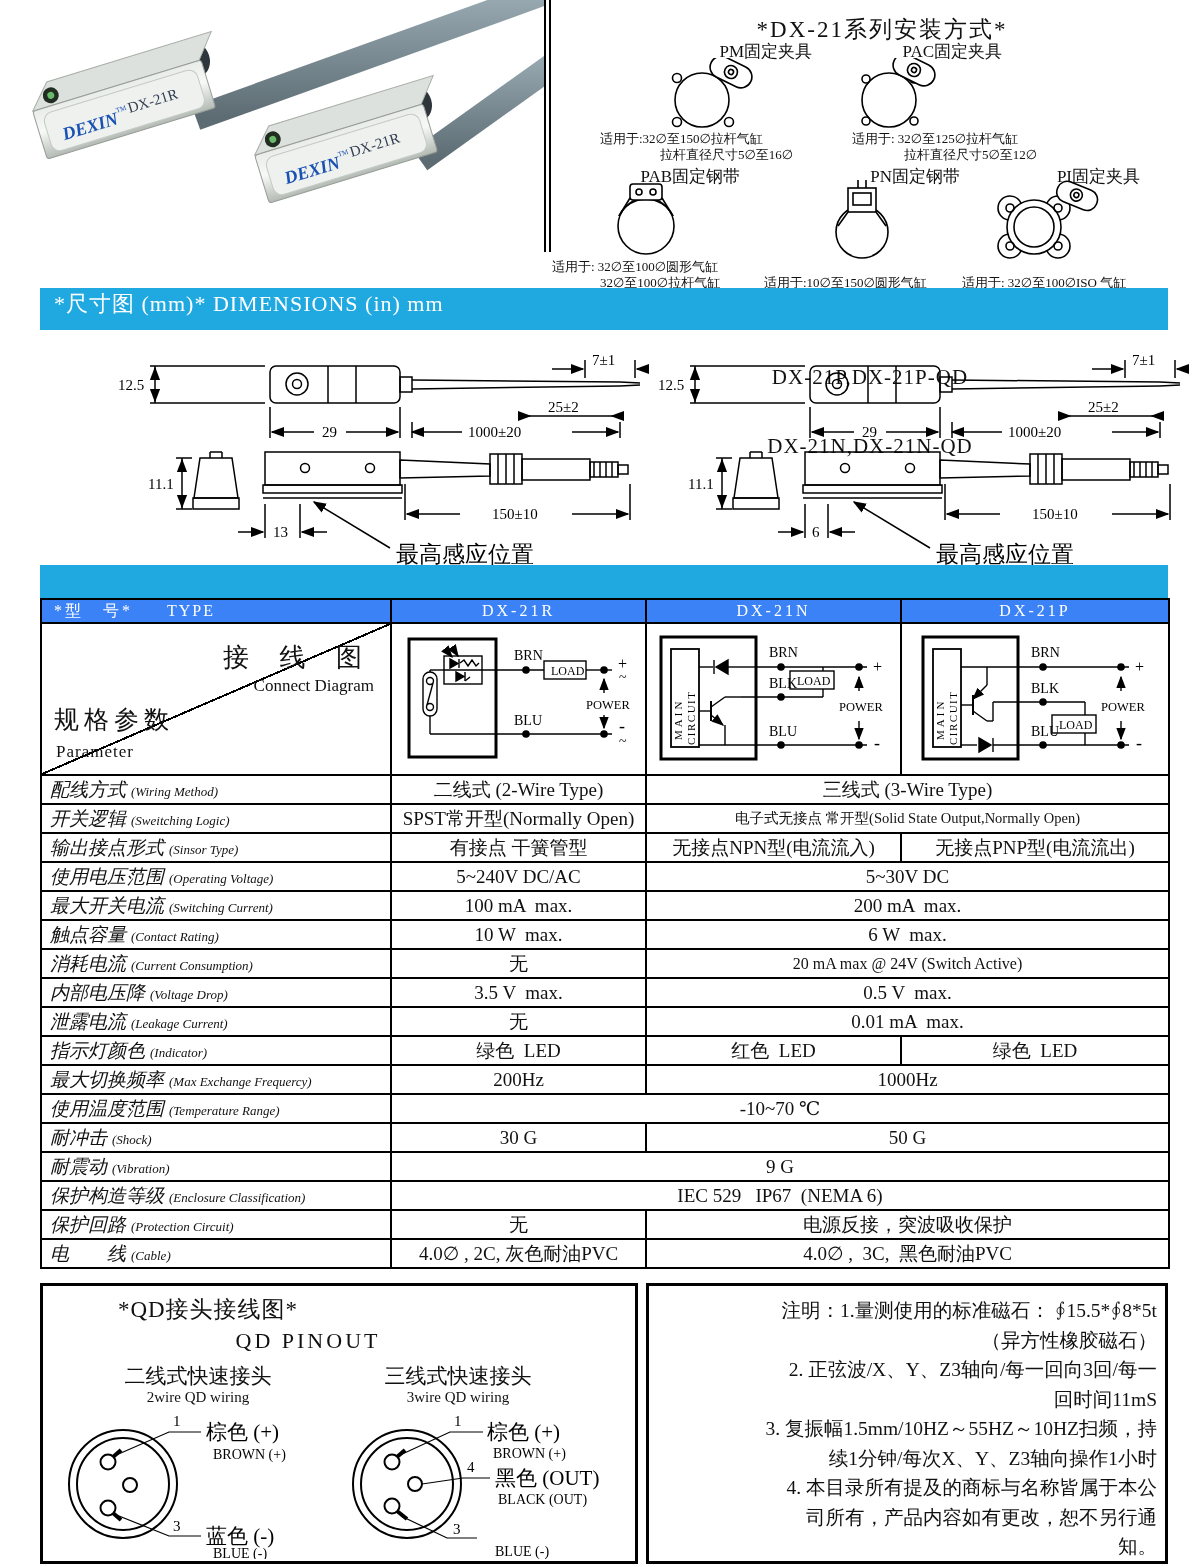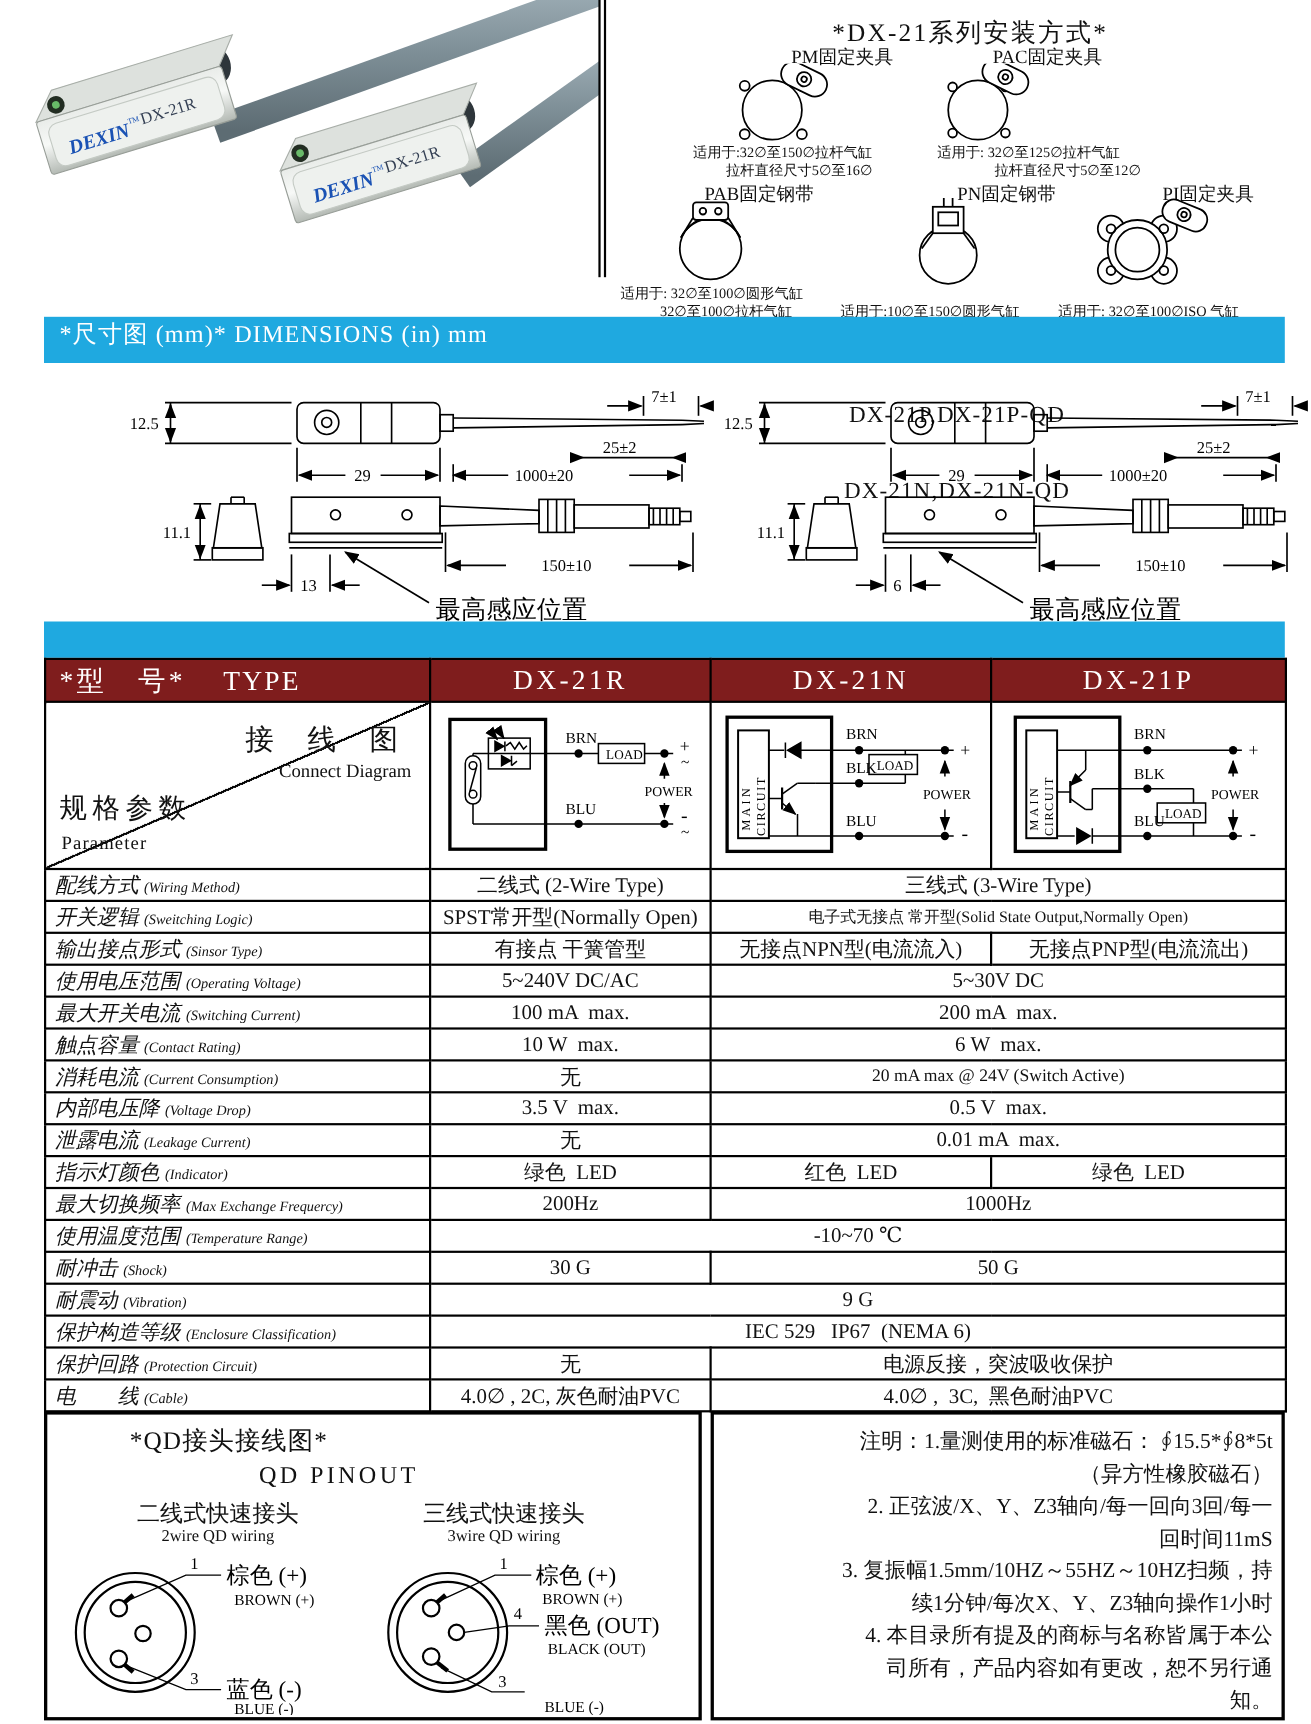--- a/index.html
+++ b/index.html
@@ -46,22 +46,22 @@
   
   table.spec {
     position:absolute; left:40px; top:598px; width:1128px;
     border-collapse:collapse; table-layout:fixed;
     border:2px solid #000;
   }
   table.spec col.c0{width:350px;} table.spec col.c1{width:255px;}
   table.spec col.c2{width:255px;} table.spec col.c3{width:268px;}
   table.spec th, table.spec td { border:2px solid #000; }
   tr.thead th {
-    height:39px; background:#7f1d1d; color:#fff; font-weight:normal;
-    font-size:25px; letter-spacing:3px; white-space:pre;
+    height:24px; background:#3b82f6; color:#fff; font-weight:normal;
+    font-size:16px; letter-spacing:3px; white-space:pre;
   }
   tr.thead th.tl { text-align:left; padding-left:12px; }
   tr.thead th.tl .en { margin-left:34px; letter-spacing:2px; }
   tr.diag td { height:152px; padding:0; vertical-align:middle; text-align:center; }
   td.diaglbl {
     position:relative;
     background:linear-gradient(to bottom right,
       transparent calc(50% - 1px), #000 calc(50% - 1px),
       #000 calc(50% + 1px), transparent calc(50% + 1px));
   }
@@ -173,21 +173,21 @@
         <circle cx="32" cy="63" r="4"></circle>
           <circle cx="80" cy="63" r="4"></circle>
         <g transform="rotate(26 80 12)">
           <rect x="58" y="1" width="44" height="22" rx="11" fill="#fff"></rect>
           <circle cx="80" cy="12" r="6.5"></circle>
             <circle cx="80" cy="12" r="2.5"></circle>
         </g>
       </g>
     </svg>
 
-    <div class="cap" style="left:78px;  top:128px">适用于:32∅至150∅拉杆气缸</div>
+    <div class="cap" style="left:48px;  top:128px">适用于:32∅至150∅拉杆气缸</div>
     <div class="cap" style="left:108px; top:144px">拉杆直径尺寸5∅至16∅</div>
     <div class="cap" style="left:300px; top:128px">适用于: 32∅至125∅拉杆气缸</div>
     <div class="cap" style="left:352px; top:144px">拉杆直径尺寸5∅至12∅</div>
 
     <div class="mname" style="left:8px; top:163px; width:180px">PAB固定钢带</div>
     <div class="mname" style="left:228px; top:163px; width:180px">PN固定钢带</div>
     <div class="mname" style="left:408px; top:163px; width:180px">PI固定夹具</div>
 
     <svg style="position:absolute; left:36px; top:180px" width="120" height="74" viewBox="0 0 120 74">
       <g fill="none" stroke="#000" stroke-width="1.6">
@@ -224,21 +224,21 @@
         <circle cx="38" cy="66" r="4"></circle>
           <circle cx="86" cy="66" r="4"></circle>
         <g transform="rotate(22 104 16)">
           <rect x="84" y="5" width="42" height="21" rx="10" fill="#fff"></rect>
           <circle cx="104" cy="15" r="6"></circle>
             <circle cx="104" cy="15" r="2.5"></circle>
         </g>
       </g>
     </svg>
 
-    <div class="cap" style="left:12px;   top:256px">适用于: 32∅至100∅圆形气缸</div>
+    <div class="cap" style="left:0px;   top:256px">适用于: 32∅至100∅圆形气缸</div>
     <div class="cap" style="left:48px;  top:272px">32∅至100∅拉杆气缸</div>
     <div class="cap" style="left:212px; top:272px">适用于:10∅至150∅圆形气缸</div>
     <div class="cap" style="left:410px; top:272px">适用于: 32∅至100∅ISO 气缸</div>
   </div>
 
   <div class="abs bar1">*尺寸图 (mm)* DIMENSIONS (in) mm</div>
 
   <div class="abs dimtitle" style="left:680px; top:320px; width:380px">
     <div>DX-21P,DX-21P-QD</div>
     <div>DX-21N,DX-21N-QD</div>

